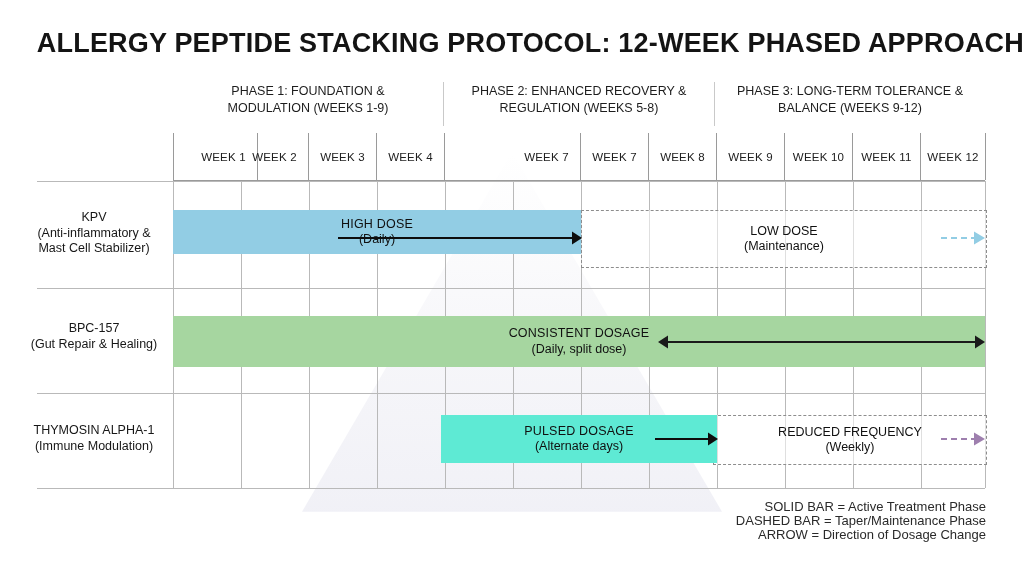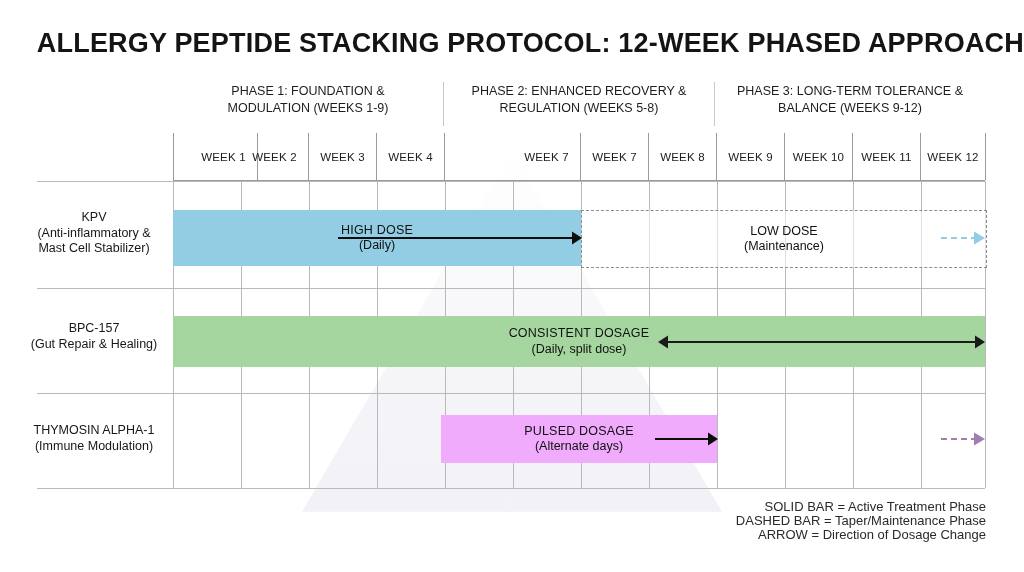--- a/index.html
+++ b/index.html
@@ -134,21 +134,21 @@
     <div class="nm">THYMOSIN ALPHA-1</div>
     <div>(Immune Modulation)</div>
   </div>
 
   <div class="dashbar" style="left:581px;top:210px;width:404px;height:56px;">
     <div class="lbl">
       <div class="l1">LOW DOSE</div>
       <div>(Maintenance)</div>
     </div>
   </div>
-  <div class="bar" style="left:173px;top:210px;width:408px;height:56px;background:#92cde4;">
+  <div class="bar" style="left:173px;top:210px;width:408px;height:44px;background:#92cde4;">
     <div class="lbl">
       <div class="l1">HIGH DOSE</div>
       <div>(Daily)</div>
     </div>
   </div>
   <svg class="arrow" style="left:338px;top:228px;" width="244" height="20" viewBox="0 0 244 20">
     <line x1="0" y1="10" x2="234" y2="10" stroke="#0d0d0d" stroke-width="2"></line>
     <polygon points="234,3.5 244,10 234,16.5" fill="#0d0d0d"></polygon>
   </svg>
   <svg class="arrow" style="left:941px;top:228px;" width="44" height="20" viewBox="0 0 44 20">
@@ -161,21 +161,27 @@
       <div class="l1">CONSISTENT DOSAGE</div>
       <div>(Daily, split dose)</div>
     </div>
   </div>
   <svg class="arrow" style="left:658px;top:332px;" width="327" height="20" viewBox="0 0 327 20">
     <line x1="10" y1="10" x2="317" y2="10" stroke="#1a1a1a" stroke-width="2"></line>
     <polygon points="10,3.5 0,10 10,16.5" fill="#1a1a1a"></polygon>
     <polygon points="317,3.5 327,10 317,16.5" fill="#1a1a1a"></polygon>
   </svg>
 
-  <div class="bar" style="left:441px;top:415px;width:276px;height:48px;background:#f0abfc;">
+  <div class="dashbar" style="left:713px;top:415px;width:272px;height:48px;">
+    <div class="lbl">
+      <div class="l1">REDUCED FREQUENCY</div>
+      <div>(Weekly)</div>
+    </div>
+  </div>
+  <div class="bar" style="left:441px;top:415px;width:276px;height:48px;background:#5eead4;">
     <div class="lbl">
       <div class="l1">PULSED DOSAGE</div>
       <div>(Alternate days)</div>
     </div>
   </div>
   <svg class="arrow" style="left:655px;top:429px;" width="63" height="20" viewBox="0 0 63 20">
     <line x1="0" y1="10" x2="53" y2="10" stroke="#0d0d0d" stroke-width="2"></line>
     <polygon points="53,3.5 63,10 53,16.5" fill="#0d0d0d"></polygon>
   </svg>
   <svg class="arrow" style="left:941px;top:429px;" width="44" height="20" viewBox="0 0 44 20">

